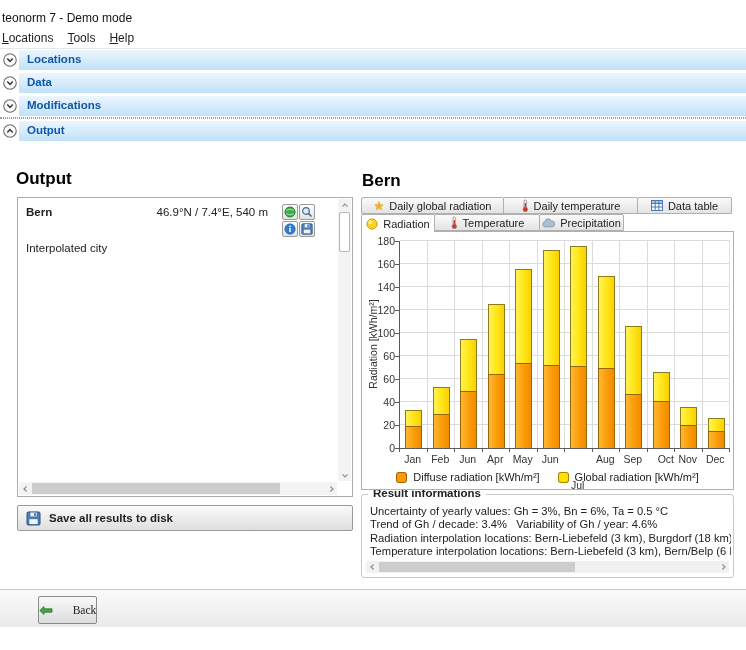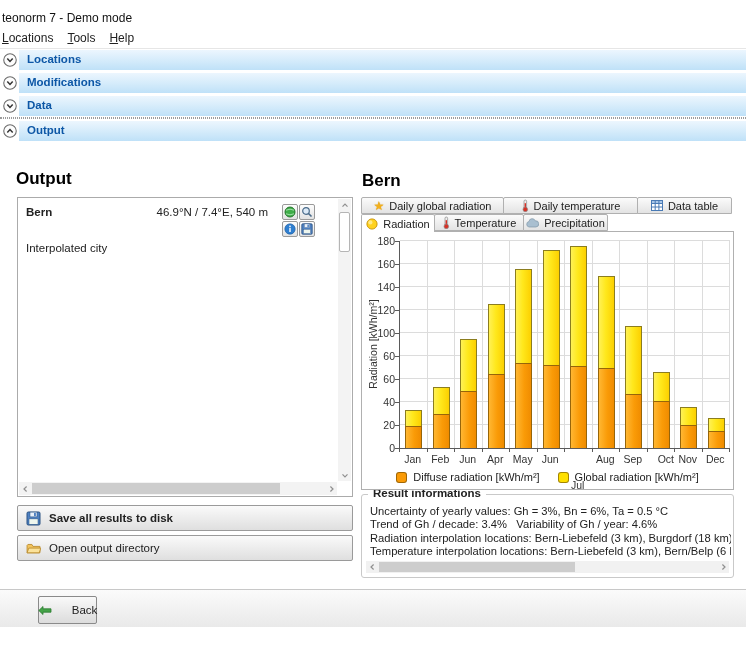--- a/index.html
+++ b/index.html
@@ -90,21 +90,21 @@
                 color:#222;overflow:hidden;}
   .ri-line{white-space:pre;}
   .gb-hsb{position:absolute;left:4px;right:4px;bottom:4px;height:12px;background:#f1f1f1;}
   .gb-hsb .sb-btn{width:12px;height:12px;}
   .gb-hsb .hsb-thumb{left:13px;width:54%;background:#cdcdcd;}
   
   #footer-line{position:absolute;left:0;top:589px;width:746px;height:1px;background:#c8c8c8;}
   #footer-bg{position:absolute;left:0;top:590px;width:746px;height:37px;background:linear-gradient(#fbfbfb,#e9e9e9);}
   #back-btn{position:absolute;left:38px;top:596px;width:57px;height:26px;border:1px solid #8a8a8a;
             border-radius:2px;background:linear-gradient(#f9f9f9,#dcdcdc);display:flex;align-items:center;
-            justify-content:center;gap:20px;font-size:11.5px;cursor:default;z-index:2;line-height:0;}
+            justify-content:center;gap:20px;font-size:11.5px;cursor:default;z-index:2;line-height:0;font-family:Liberation Serif, serif;}
   #back-btn .lbl{line-height:normal;}
   .star-glyph{color:#f3b01c;font-size:12px;line-height:10px;text-shadow:0 0 1px #c88a00;}
 </style>
 </head>
 <body>
 
 <div class="app">
 
   <div id="titlebar">teonorm 7 - Demo mode</div>
   <div id="menubar">
@@ -120,29 +120,29 @@
             <path d="M4 5.2 L6.5 7.9 L9 5.2" fill="none" stroke="#333" stroke-width="1.4"></path>
           </svg></span>
         <span class="acc-label">Locations</span>
       </div>
       <div class="acc-row">
         <div class="acc-bar"></div>
         <span class="acc-icon"><svg width="14" height="14" viewBox="0 0 13 13">
             <circle cx="6.5" cy="6.5" r="5.8" fill="#fdfdfd" stroke="#6b6b6b"></circle>
             <path d="M4 5.2 L6.5 7.9 L9 5.2" fill="none" stroke="#333" stroke-width="1.4"></path>
           </svg></span>
-        <span class="acc-label">Modifications</span>
+        <span class="acc-label">Data</span>
       </div>
       <div class="acc-row">
         <div class="acc-bar"></div>
         <span class="acc-icon"><svg width="14" height="14" viewBox="0 0 13 13">
             <circle cx="6.5" cy="6.5" r="5.8" fill="#fdfdfd" stroke="#6b6b6b"></circle>
             <path d="M4 5.2 L6.5 7.9 L9 5.2" fill="none" stroke="#333" stroke-width="1.4"></path>
           </svg></span>
-        <span class="acc-label">Data</span>
+        <span class="acc-label">Modifications</span>
       </div>
       <div class="dotted-sep"></div>
       <div class="dotted-sep"></div>
       <div class="acc-row">
         <div class="acc-bar"></div>
         <span class="acc-icon"><svg width="14" height="14" viewBox="0 0 13 13">
             <circle cx="6.5" cy="6.5" r="5.8" fill="#fdfdfd" stroke="#6b6b6b"></circle>
             <path d="M4 7.8 L6.5 5.1 L9 7.8" fill="none" stroke="#333" stroke-width="1.4"></path>
           </svg></span>
         <span class="acc-label">Output</span>
@@ -218,27 +218,20 @@
 
   <div class="wide-btn" id="save-btn">
     <span><svg width="15" height="15" viewBox="0 0 12 12">
           <rect x="0.8" y="0.8" width="10.4" height="10.4" rx="1" fill="#4f81c2" stroke="#2b5382" stroke-width="0.8"></rect>
           <rect x="3.2" y="0.9" width="5.6" height="3.8" fill="#e9f1fa" stroke="#2b5382" stroke-width="0.4"></rect>
           <rect x="6.4" y="1.5" width="1.5" height="2.6" fill="#4f81c2"></rect>
           <rect x="2.4" y="6.3" width="7.2" height="4.3" fill="#eef6ee" stroke="#2b5382" stroke-width="0.4"></rect>
         </svg></span>
     <span class="lbl">Save all results to disk</span>
   </div>
-  <div class="wide-btn" id="open-btn">
-    <span><svg width="15" height="12" viewBox="0 0 14 11">
-          <path d="M1 3 L1 10 L13 10 L13 4 L6.5 4 L5.5 2.2 L1.8 2.2 Z" fill="#f2c45e" stroke="#b98a2d" stroke-width="0.8"></path>
-          <path d="M1 10 L2.6 5.6 L13.8 5.6 L12.4 10 Z" fill="#fbe29a" stroke="#b98a2d" stroke-width="0.8"></path>
-        </svg></span>
-    <span class="lbl">Open output directory</span>
-  </div>
 
   <div class="big-h" id="h-bern">Bern</div>
   <div id="tabrow1">
       <div class="tab" style="width: 143px;">
         <span class="tab-icon">
           <span class="star-glyph">★</span>
         </span>
         <span>Daily global radiation</span>
       </div>
       <div class="tab" style="width: 135px;">
@@ -267,21 +260,21 @@
   <div id="tabrow2">
       <div class="tab active" style="width: 74px;">
         <span class="tab-icon">
           <svg width="12" height="12" viewBox="0 0 12 12">
             <circle cx="6" cy="6" r="5.1" fill="#ffd21f" stroke="#c79100" stroke-width="0.9"></circle>
             <circle cx="4.4" cy="4.4" r="2.1" fill="#ffe98a"></circle>
           </svg>
         </span>
         <span>Radiation</span>
       </div>
-      <div class="tab" style="width: 90px;">
+      <div class="tab" style="width: 106px;">
         <span class="tab-icon">
           <svg width="8" height="13" viewBox="0 0 8 13">
             <rect x="3" y="1" width="2.6" height="8.4" rx="1.3" fill="#eee" stroke="#8a8a8a" stroke-width="0.7"></rect>
             <rect x="3.6" y="4.2" width="1.4" height="5.6" fill="#d93025"></rect>
             <circle cx="4.3" cy="10.4" r="2.3" fill="#d93025" stroke="#8a8a8a" stroke-width="0.7"></circle>
           </svg>
         </span>
         <span>Temperature</span>
       </div>
       <div class="tab" style="width: 85px;">

